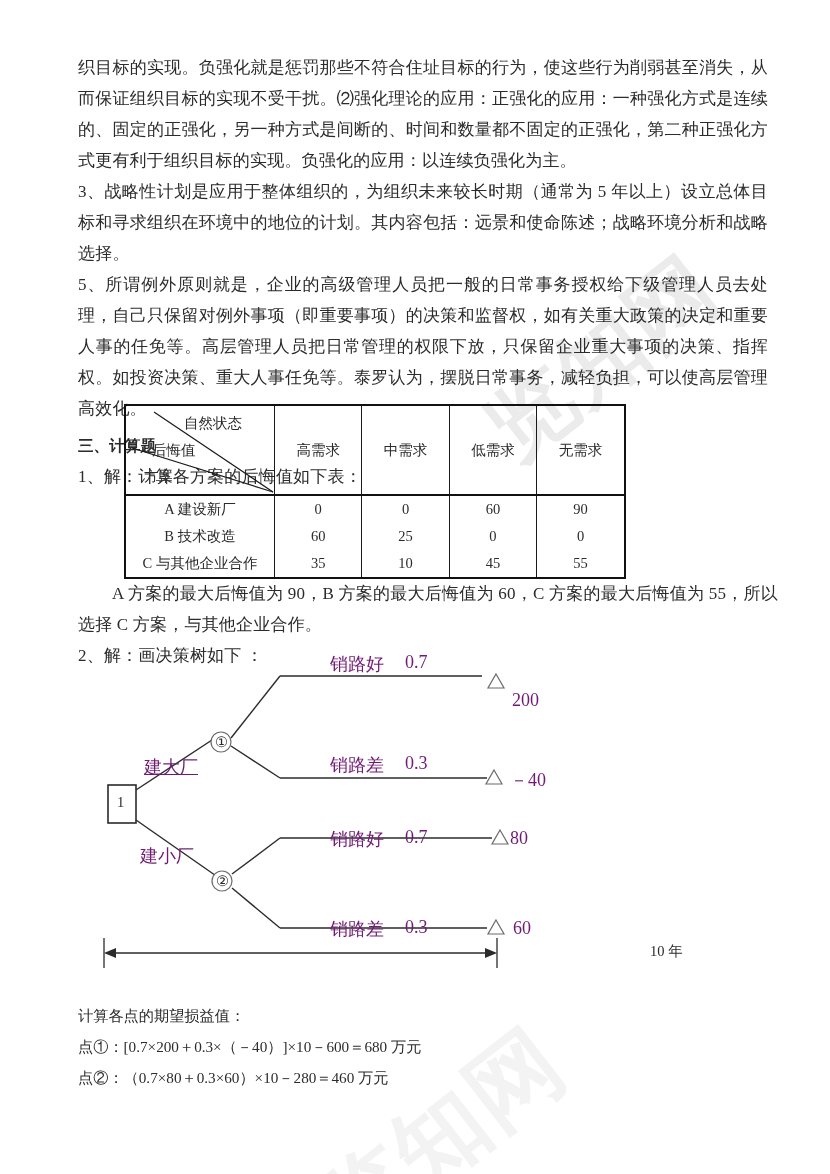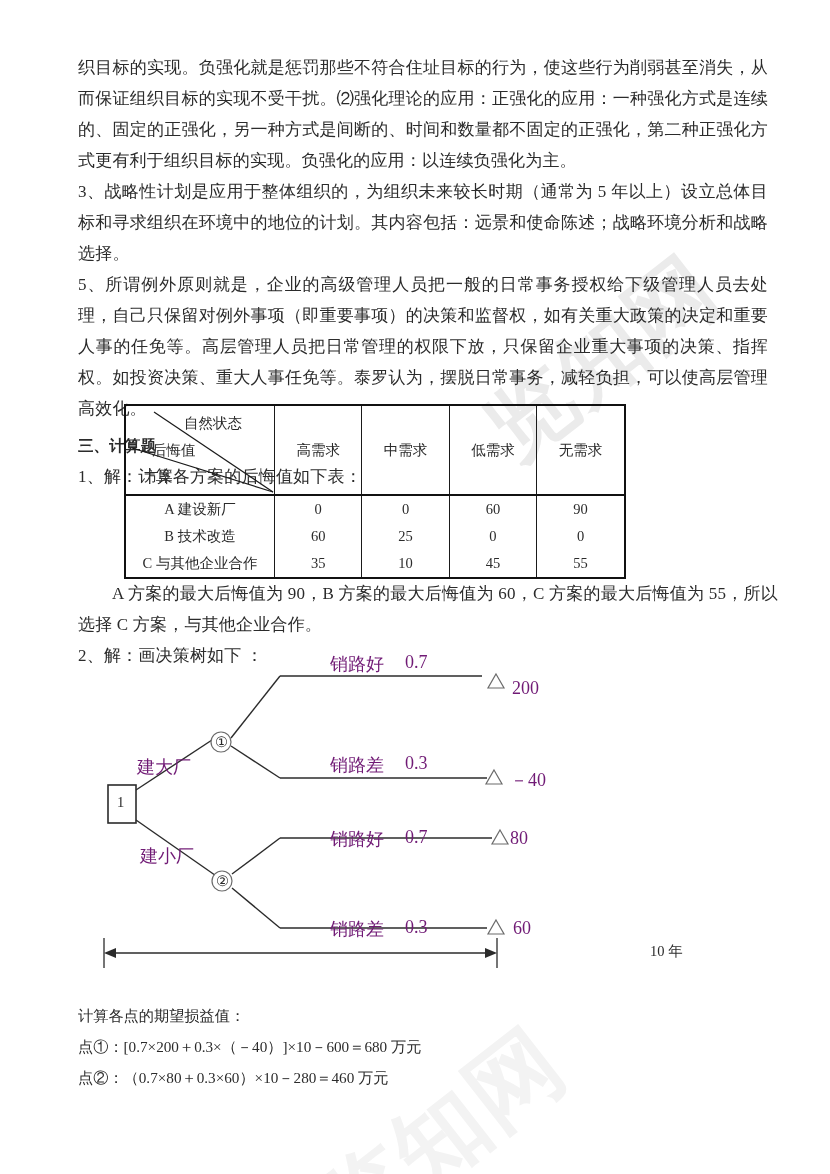--- a/index.html
+++ b/index.html
@@ -268,26 +268,26 @@
         <line x1="108" y1="313" x2="493" y2="313"></line>
         <polygon points="104,313 116,308 116,318" fill="#2b2b2b" stroke="none"></polygon>
         <polygon points="497,313 485,308 485,318" fill="#2b2b2b" stroke="none"></polygon>
       </g>
     </svg>
 
     <span class="tnum" style="left:215px; top:94px;">①</span>
     <span class="tnum" style="left:216px; top:233px;">②</span>
     <span class="tnum" style="left:117px; top:154px;">1</span>
 
-    <span class="tlabel" style="left:137px; top:115px;">建大厂</span>
+    <span class="tlabel" style="left:144px; top:115px;text-decoration:underline;">建大厂</span>
     <span class="tlabel" style="left:140px; top:204px;">建小厂</span>
 
     <span class="tlabel" style="left:330px; top:12px;">销路好</span>
     <span class="tlabel" style="left:405px; top:12px;">0.7</span>
-    <span class="tlabel" style="left:512px; top:38px;">200</span>
+    <span class="tlabel" style="left:512px; top:50px;">200</span>
 
     <span class="tlabel" style="left:330px; top:113px;">销路差</span>
     <span class="tlabel" style="left:405px; top:113px;">0.3</span>
     <span class="tlabel" style="left:510px; top:128px;">－40</span>
 
     <span class="tlabel" style="left:330px; top:187px;">销路好</span>
     <span class="tlabel" style="left:405px; top:187px;">0.7</span>
     <span class="tlabel" style="left:510px; top:188px;">80</span>
 
     <span class="tlabel" style="left:330px; top:277px;">销路差</span>

